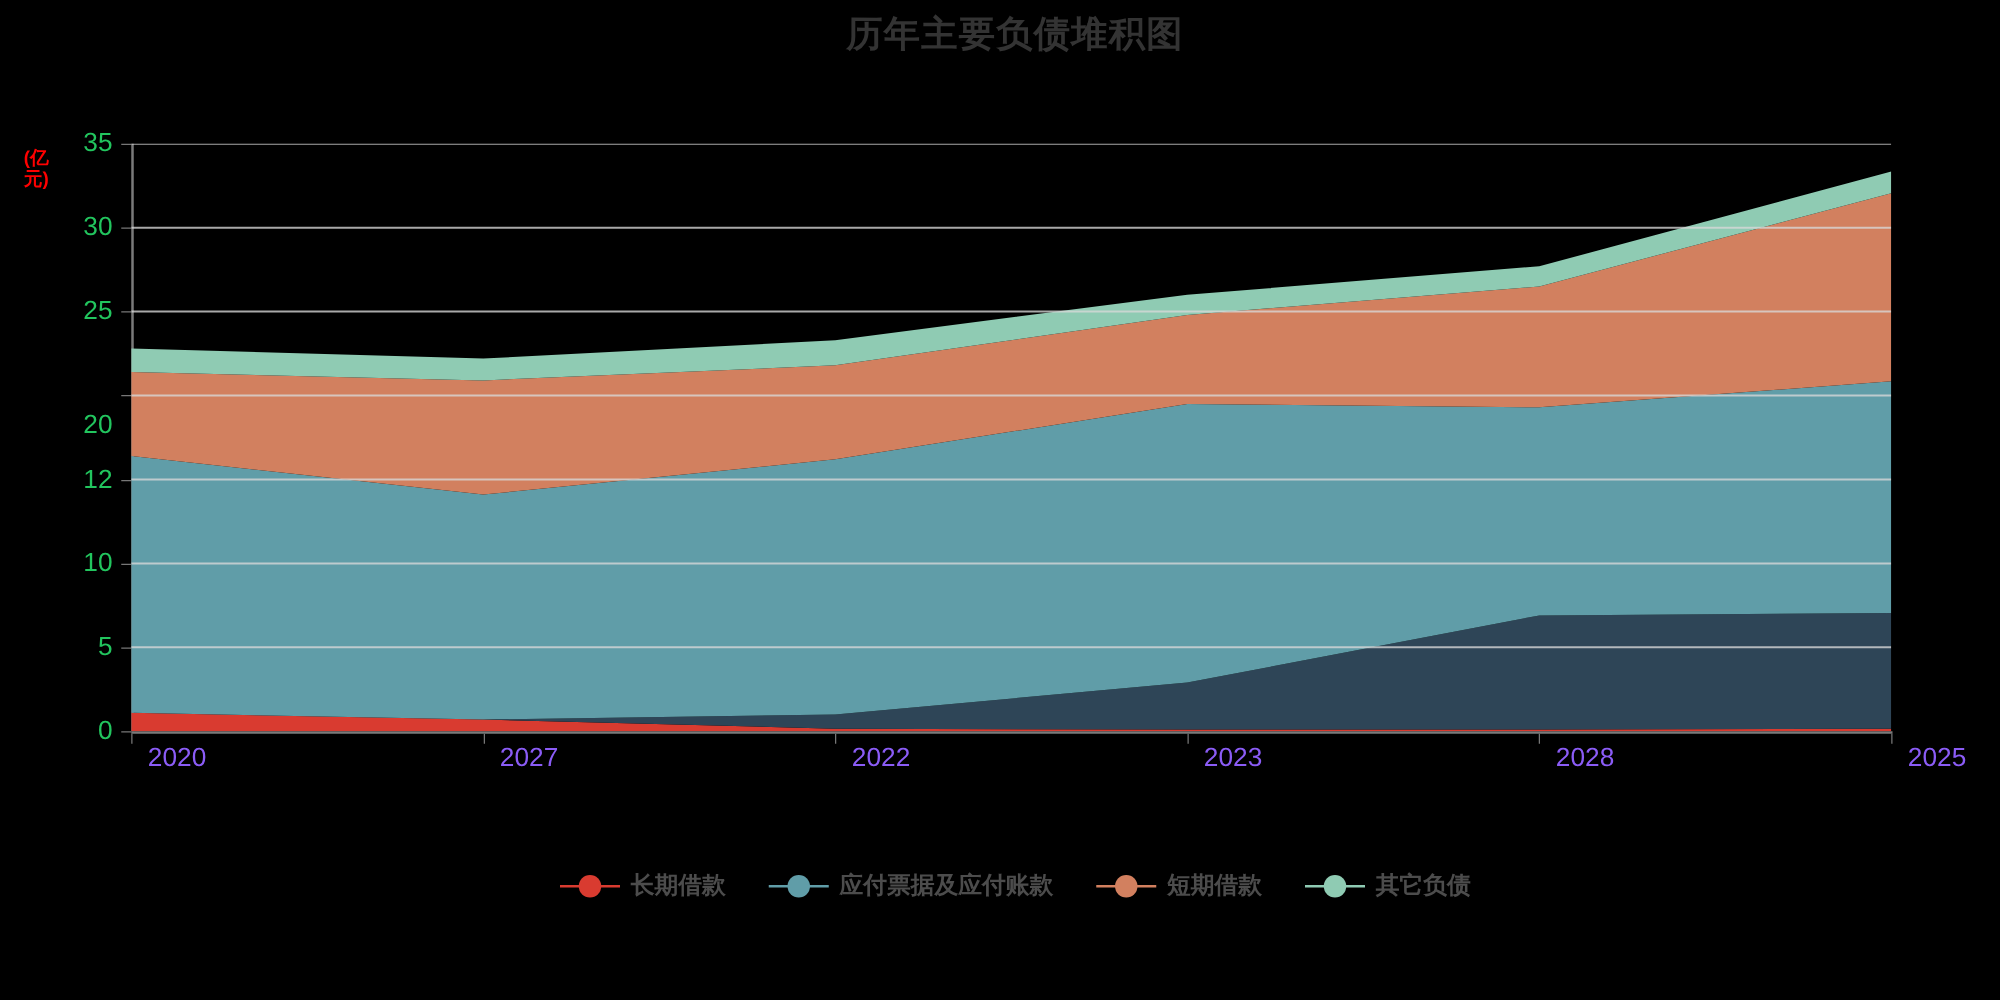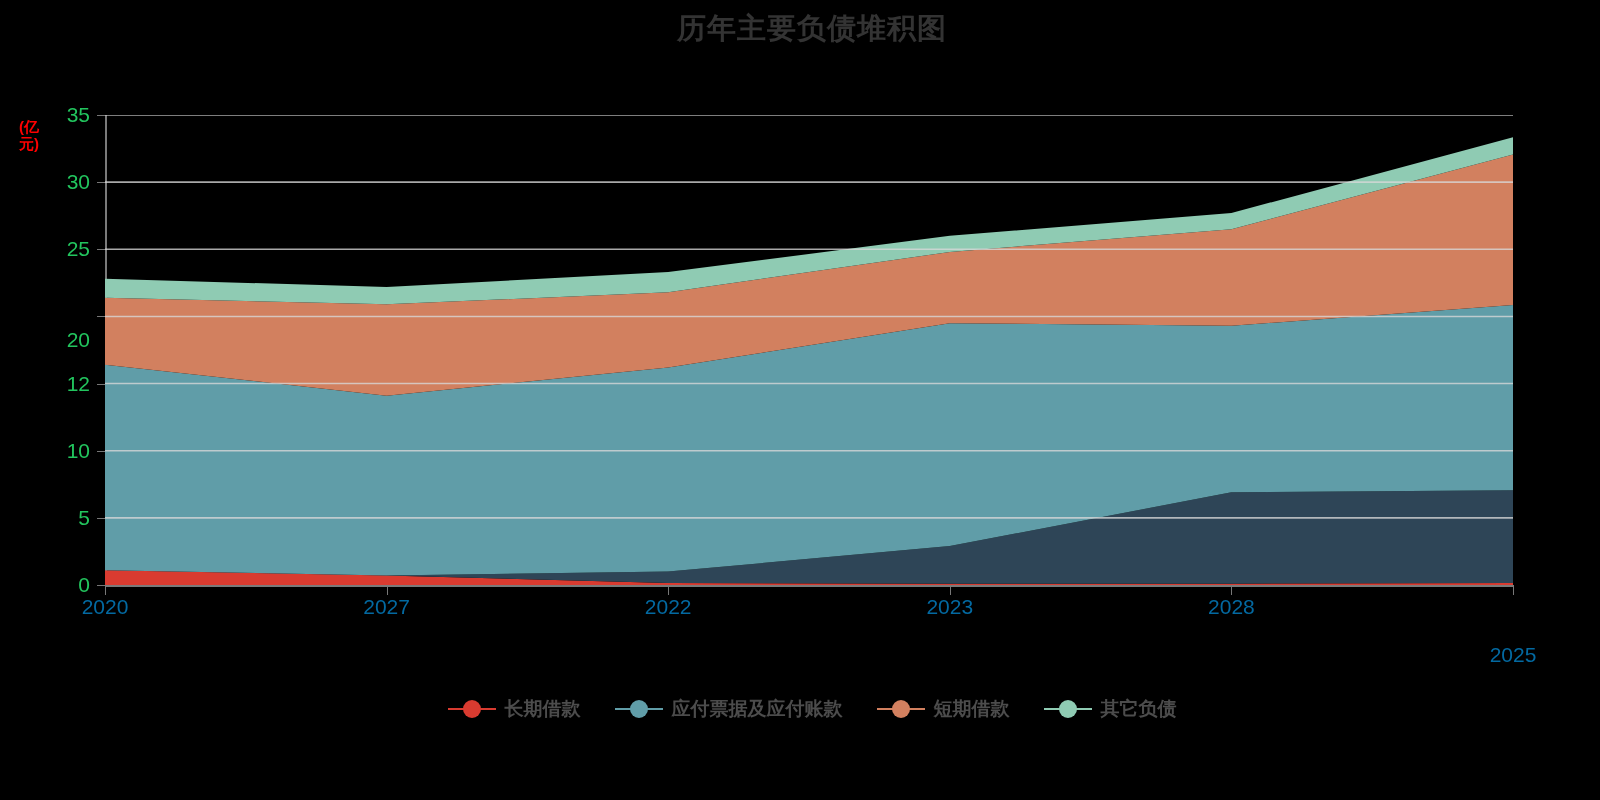--- a/index.html
+++ b/index.html
@@ -110,23 +110,23 @@
     height: 2px;
     background: #7a7a7a;
   }
 
   
   .xtick {
     position: absolute;
     top: 595px;
     width: 120px;
     margin-left: -60px;
-    text-align: center;
+    text-align: right;
     font-size: 21px;
-    color: #0369a1;
+    color: #8b5cf6;
     line-height: 24px;
   }
   .xtick-mark {
     position: absolute;
     top: 587px;
     width: 1px;
     height: 8px;
     background: #777777;
   }
 
@@ -245,21 +245,21 @@
       <div class="xtick" style="left: 93px;">2020</div>
       <div class="xtick-mark" style="left: 93px;"></div>
       <div class="xtick" style="left: 374.6px;">2027</div>
       <div class="xtick-mark" style="left: 375px;"></div>
       <div class="xtick" style="left: 656.2px;">2022</div>
       <div class="xtick-mark" style="left: 656px;"></div>
       <div class="xtick" style="left: 937.8px;">2023</div>
       <div class="xtick-mark" style="left: 938px;"></div>
       <div class="xtick" style="left: 1219.4px;">2028</div>
       <div class="xtick-mark" style="left: 1219px;"></div>
-      <div class="xtick" style="left: 1501px; margin-top: 48px;">2025</div>
+      <div class="xtick" style="left: 1501px;">2025</div>
       <div class="xtick-mark" style="left: 1501px;"></div>
     </div>
 
   <div class="legend" id="legend">
       <div class="legend-item">
         <span class="legend-marker">
           <span class="lm-line" style="background: rgb(217, 59, 48);"></span>
           <span class="lm-dot" style="background: rgb(217, 59, 48);"></span>
         </span>
         <span class="legend-label">长期借款</span>

